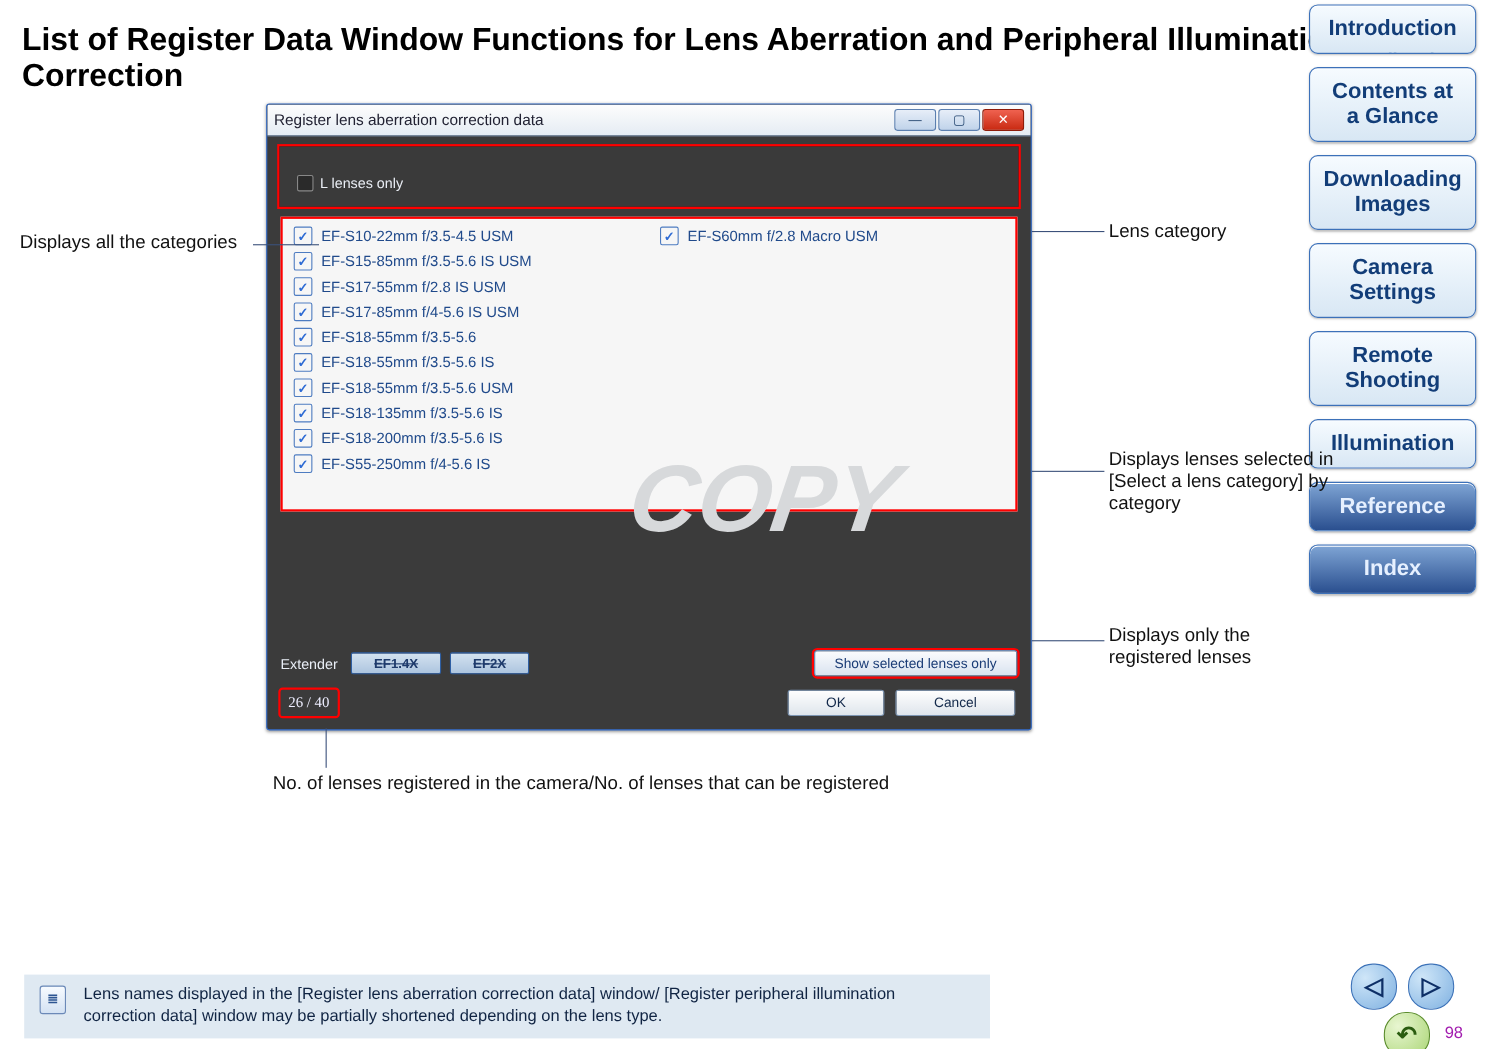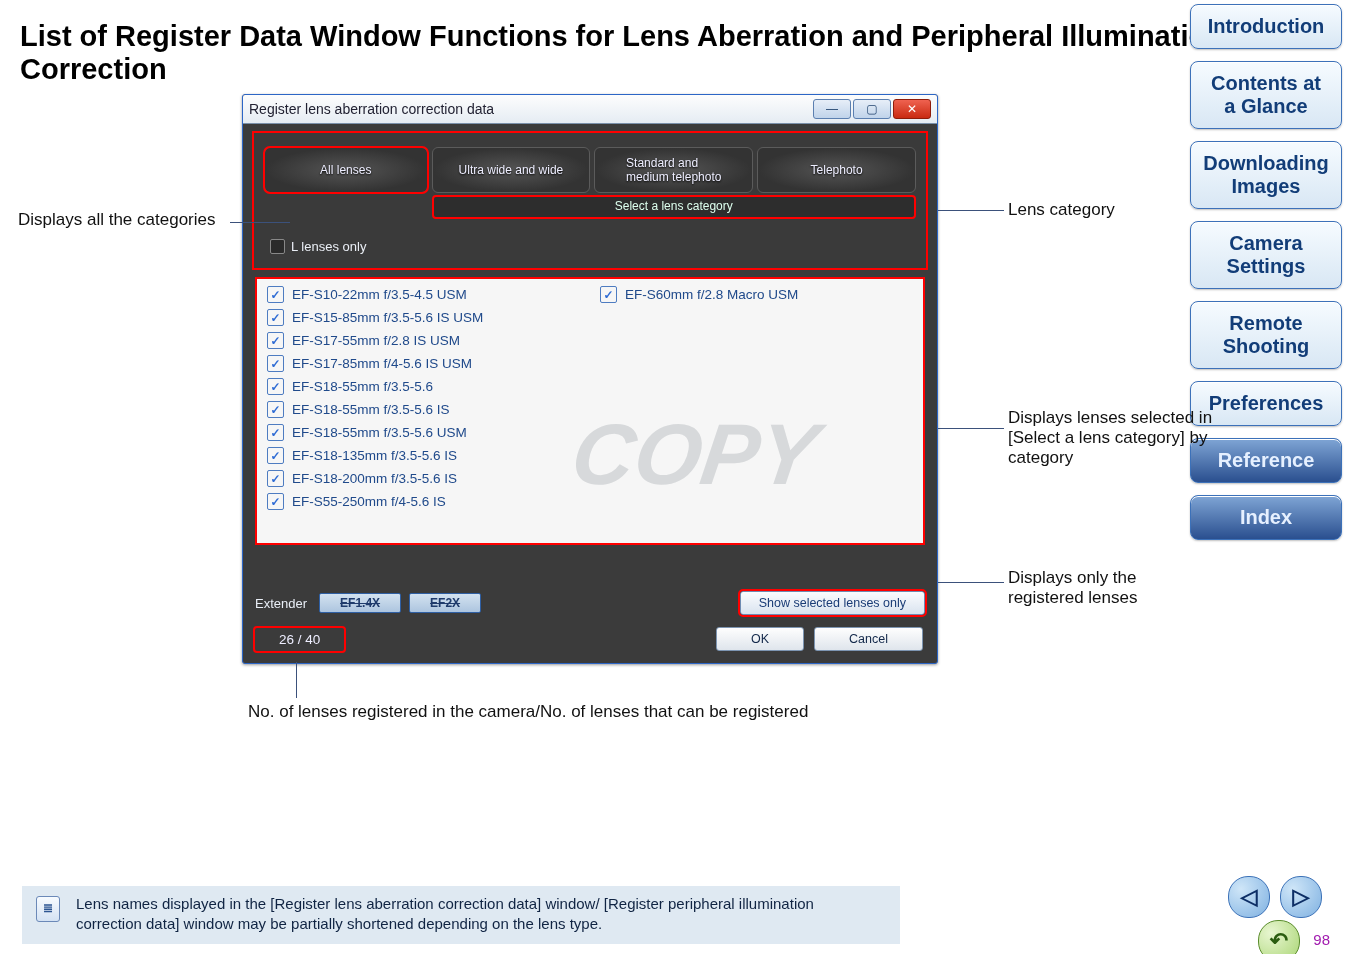--- a/index.html
+++ b/index.html
@@ -216,21 +216,21 @@
     color:#1a3c76;
     outline:2px solid red;
     outline-offset:0;
     cursor:pointer;
   }
   .bottom-actions {
     position:absolute;left:12px;right:14px;bottom:12px;
     display:flex;align-items:center;
   }
   .counter { color:#eef; font-size:13.5px; }
-  .counter.highlight { outline:2px solid red; padding:4px 24px; border-radius:2px;}
+  .counter.highlight { outline:2px solid red; padding:4px 7px; border-radius:2px;font-family:Liberation Serif, serif;}
   .bottom-actions .spacer{flex:1;}
   .ok-cancel {
     background:linear-gradient(#fefefe,#dfe5ec);
     border:1px solid #7d95b2;
     border-radius:3px;
     font-size:12.5px;
     padding:4px 34px;
     color:#12284a;
     margin-left:10px;
     cursor:pointer;
@@ -314,48 +314,36 @@
   <div class="sidebar">
     <div class="nav-btn">Introduction</div>
     <div class="nav-btn" style="white-space:pre-line">Contents at
 a Glance</div>
     <div class="nav-btn" style="white-space:pre-line">Downloading
 Images</div>
     <div class="nav-btn" style="white-space:pre-line">Camera
 Settings</div>
     <div class="nav-btn" style="white-space:pre-line">Remote
 Shooting</div>
-    <div class="nav-btn">Preferences</div>
+    <div class="nav-btn">Illumination</div>
     <div class="nav-btn dark">Reference</div>
     <div class="nav-btn dark">Index</div>
   </div>
 
   <div class="diagram">
     <div class="dlg-titlebar">
       <span>Register lens aberration correction data</span>
       <span class="spacer"></span>
       <span class="winbtn">—</span>
       <span class="winbtn">▢</span>
       <span class="winbtn close">✕</span>
     </div>
 
     <div class="category-area" style="outline:2px solid #ff0000; outline-offset:-1px;">
       <div class="cat-row">
-        <div class="cat-cell big" style="outline:2px solid #ff0000; outline-offset:-1px;">All lenses</div>
-        <div style="flex:3; display:flex; flex-direction:column; gap:4px;">
-          <div class="cat-row">
-            <div class="cat-cell">Ultra wide and wide</div>
-            <div class="cat-cell" style="white-space:pre-line">Standard and
-medium telephoto</div>
-            <div class="cat-cell">Telephoto</div>
-          </div>
-          <div class="cat-select category-select-highlight">Select a lens category</div>
-        </div>
-      </div>
-      <div class="cat-row">
         <div style="flex:1;"></div>
       </div>
       <div class="cat-check">
         <span class="box"></span>
         <span>L lenses only</span>
       </div>
     </div>
 
     <div class="lens-list highlight">
       <div class="lens-columns">

